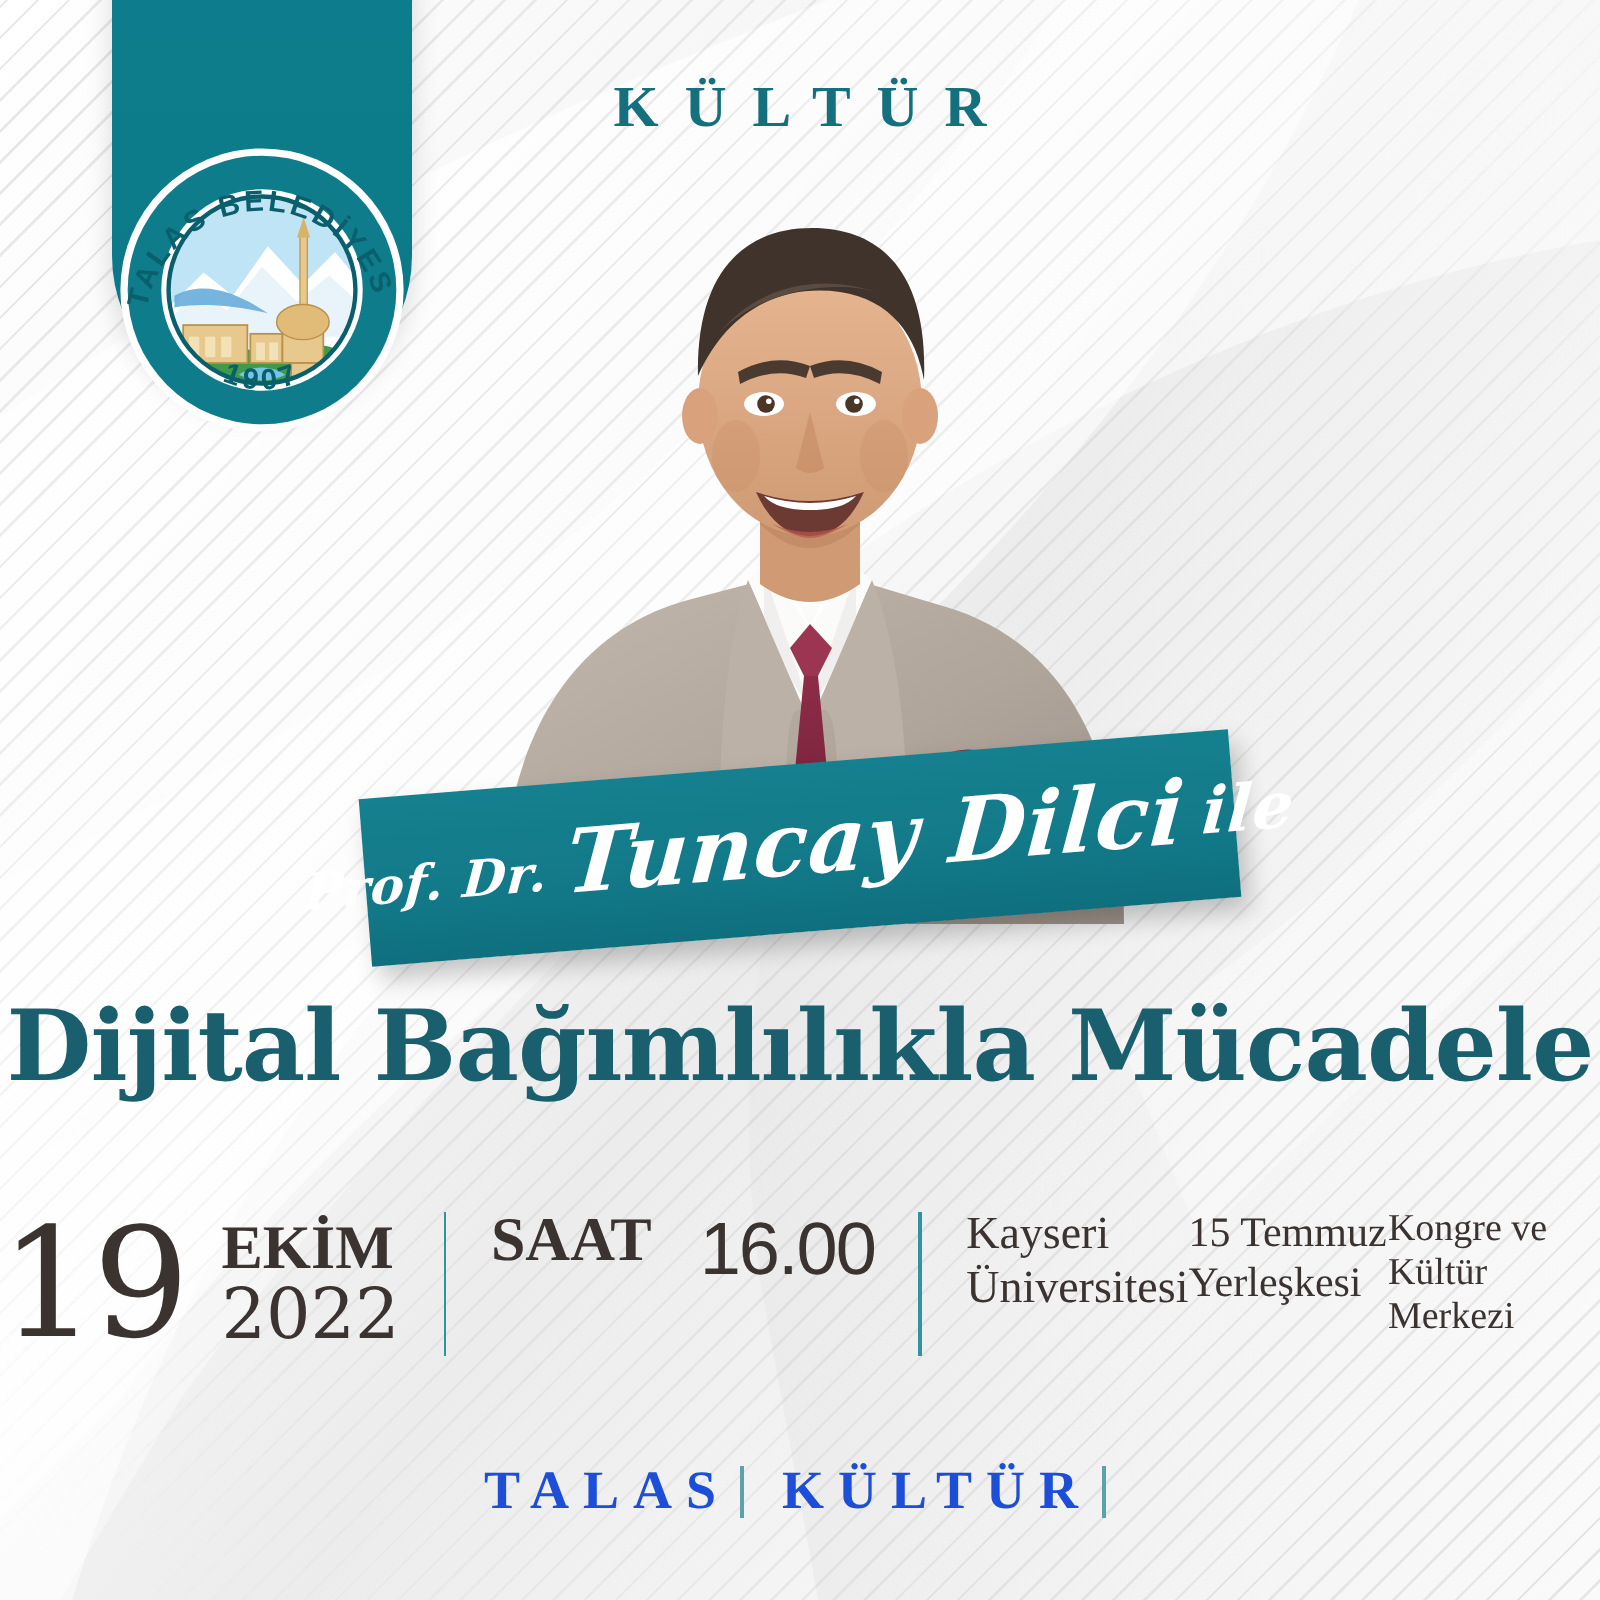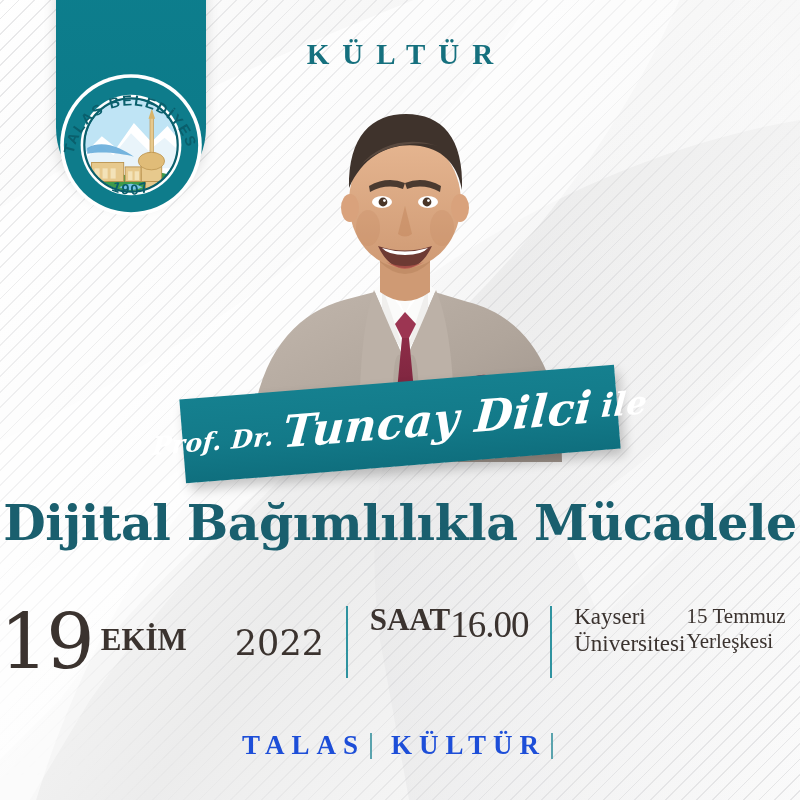--- a/index.html
+++ b/index.html
@@ -135,24 +135,23 @@
   .blk{display:flex;align-items:center;}
   .day{
     font-family:"DejaVu Serif", serif;
     font-weight:400;
     font-size:76px;
     line-height:76px;
     letter-spacing:-2px;
     color:#3b332f;
   }
   .daystack{
-    display:flex;flex-direction:row;
-    margin-left:8px;
+    display:flex;flex-direction:column;
+    margin-left:18px;
     line-height:1;
-    gap:48px;
   }
   .daystack .m{
     font-family:"Liberation Serif", serif;
     font-weight:700;
     font-size:31px;
     letter-spacing:0px;
   }
   .daystack .y{
     font-family:"DejaVu Serif", serif;
     font-weight:400;
@@ -168,25 +167,26 @@
   }
   .timestack{
     display:flex;flex-direction:row;line-height:1;
   }
   .timestack .lbl{
     font-family:"Liberation Serif", serif;
     font-weight:700;
     font-size:31px;
   }
   .timestack .val{
-    font-family:Liberation Serif, serif;
+    font-family:Liberation Sans, sans-serif;
     font-weight:400;
     font-size:37px;
     margin-top:2px;
     letter-spacing:-1px;
+    margin-left:24px;
   }
   .venue{
     display:flex;flex-direction:row;
     justify-content:center;
     line-height:1.17;
     color:#3b332f;
     font-family:"Liberation Serif", serif;
   }
   .venue .l1{font-size:23px;}
   .venue .l2{font-size:21px;}
@@ -390,20 +390,21 @@
         <span class="lbl">SAAT</span>
         <span class="val">16.00</span>
       </span>
     </div>
 
     <div class="vline"></div>
 
     <div class="venue">
       <span class="l1">Kayseri Üniversitesi</span>
       <span class="l2">15 Temmuz Yerleşkesi</span>
+      <span class="l3">Kongre ve Kültür Merkezi</span>
     </div>
   </div>
 
   <div class="footer">
     <span class="seg">TALAS</span>
     <span class="bar"></span>
     <span class="seg">KÜLTÜR</span>
     <span class="bar"></span>
   </div>
 

